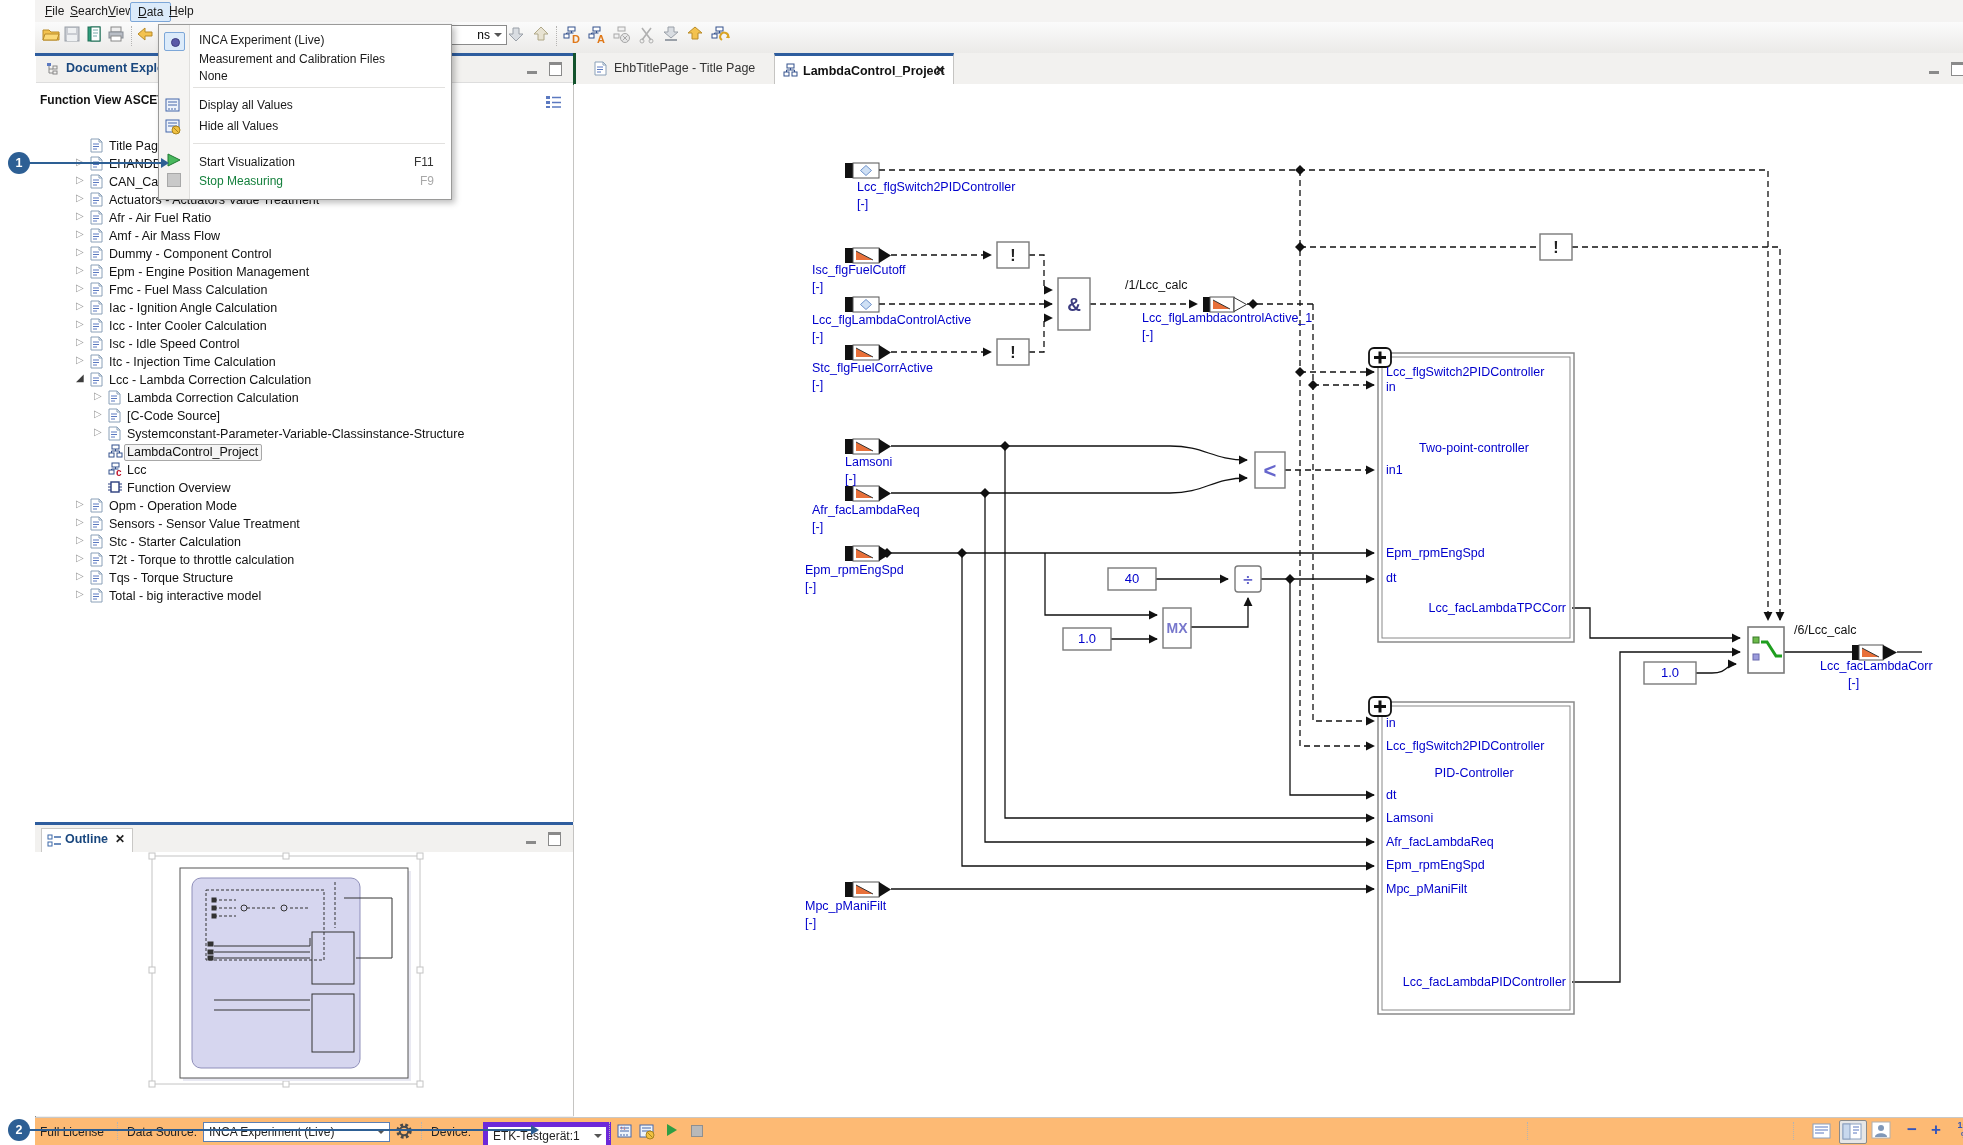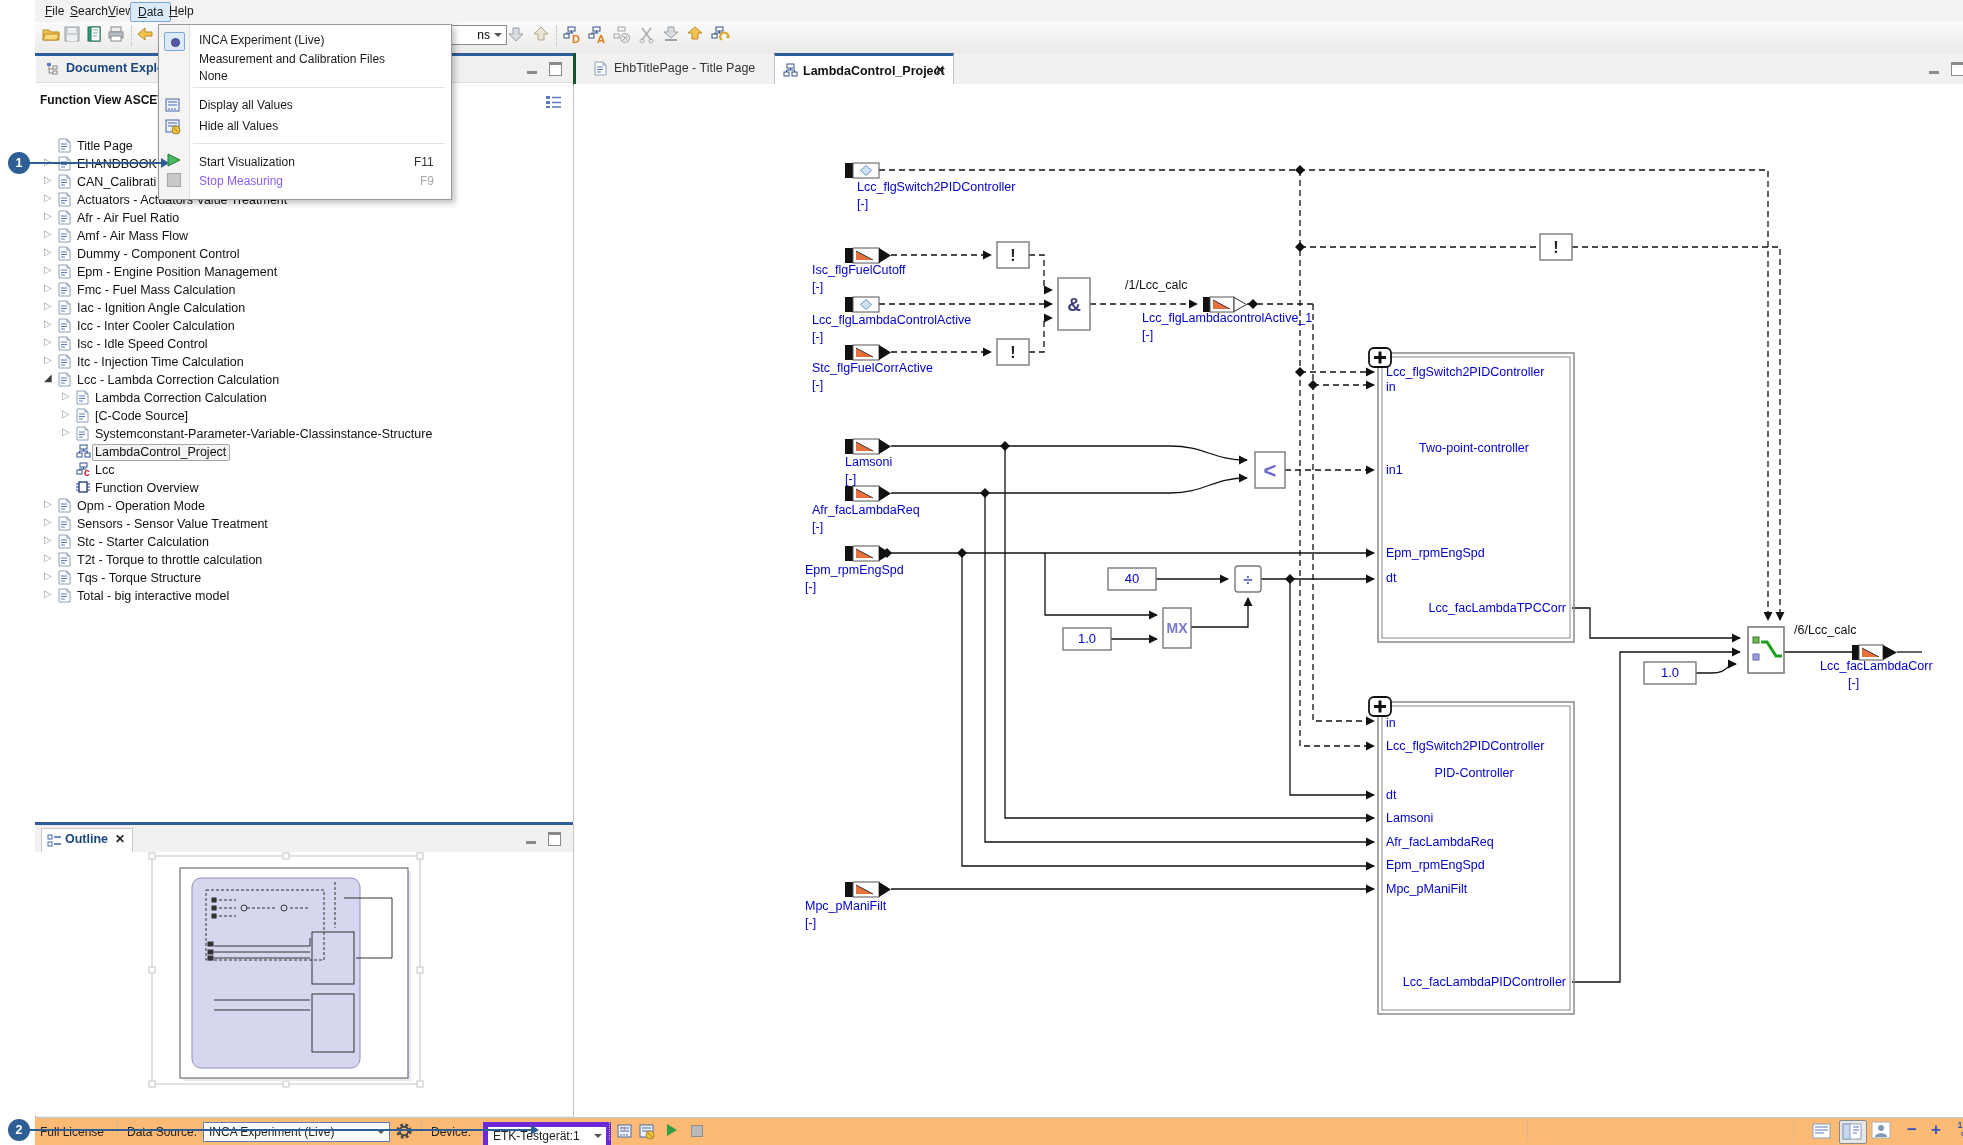--- a/index.html
+++ b/index.html
@@ -1,18 +1,18 @@
 <!DOCTYPE html>
 <html><head>
 <meta charset="utf-8">
 <style>
   html,body{margin:0;padding:0;background:#fff;width:1963px;height:1145px;overflow:hidden;
     font-family:"Liberation Sans", sans-serif;}
   .abs{position:absolute;}
-  #stage{position:absolute;left:0;top:0;width:1697px;height:1145px;background:#fff;}
+  #stage{position:absolute;left:0;top:0;width:1697px;height:1145px;background:#fff;padding-left:32px;}
   
   .appbg{left:35px;top:0;width:1928px;height:1145px;background:#f0efee;border-left:1px solid #8a8a8a;}
   .menubar{left:35px;top:0;width:1928px;height:22px;background:#f4f3f2;border-bottom:1px solid #d9d8d6;}
   .mitem{position:absolute;top:2px;height:18px;line-height:18px;padding:0 7px;font-size:12px;color:#1a1a1a;}
   .mitem::first-letter{text-decoration:underline;}
   .mitem.pressed{border:1px solid #7da7d8;background:#dcebfa;border-radius:2px;}
   .toolbar{left:35px;top:22px;width:1928px;height:31px;background:linear-gradient(#fbfbfb,#ebeae8);border-bottom:1px solid #d5d4d2;}
   .tbtn{position:absolute;top:4px;width:20px;height:20px;}
   .vsep{position:absolute;border-left:1px dotted #b5b4b2;}
   .blueline{background:#2e5d9e;}
@@ -37,21 +37,21 @@
   
   .edtabs{left:573px;top:53px;width:1390px;height:31px;background:#f2f1ef;border-bottom:1px solid #cfcecb;border-left:3px solid #14532d;}
   .edtab{position:absolute;top:0;height:30px;font-size:12.5px;color:#333;}
   .edtab .lbl{position:absolute;top:8px;}
   .edtab.active{background:#fff;border-left:1px solid #c5c4c2;border-right:1px solid #c5c4c2;border-top:3px solid #2e5d9e;height:28px;}
   .closex{font-size:12px;font-weight:bold;color:#222;}
   
   .popup{left:158px;top:24px;width:292px;height:174px;background:#ffffff;border:1px solid #9a9a99;box-shadow:3px 3px 6px rgba(0,0,0,0.25);z-index:100;}
   .popup .icol{position:absolute;left:0;top:0;width:30px;height:100%;background:#f5f4f2;border-right:1px solid #e0dfdd;}
   .popitem{position:absolute;left:40px;font-size:12px;color:#1a1a1a;white-space:nowrap;}
-  .popitem.disabled{color:#8b5cf6;}
+  .popitem.disabled{color:#15803d;}
   .popshort{position:absolute;font-size:12px;color:#333;}
   .popsep{position:absolute;left:34px;width:252px;border-top:1px solid #e2e1df;}
   .radiochip{position:absolute;left:5px;width:19px;height:17px;background:#dcebfa;border:1px solid #7da7d8;border-radius:2px;}
   .radiodot{position:absolute;left:6px;top:5px;width:7px;height:7px;border-radius:50%;background:#5a5aa8;border:1px solid #3d3d80;}
   
   .statusbar{left:35px;top:1117px;width:1928px;height:27px;background:#fdba74;border-top:1px solid #c9c8c6;font-size:12px;color:#222;}
   .combo{position:absolute;background:#fff;height:18px;font-size:12px;line-height:18px;}
   .combo .car{position:absolute;right:4px;top:7px;width:0;height:0;border-left:4px solid transparent;border-right:4px solid transparent;border-top:4px solid #555;}
   
   .callout{position:absolute;width:22px;height:22px;border-radius:50%;background:#2d5f94;color:#fff;font-size:12.5px;font-weight:bold;text-align:center;line-height:22px;z-index:300;}

